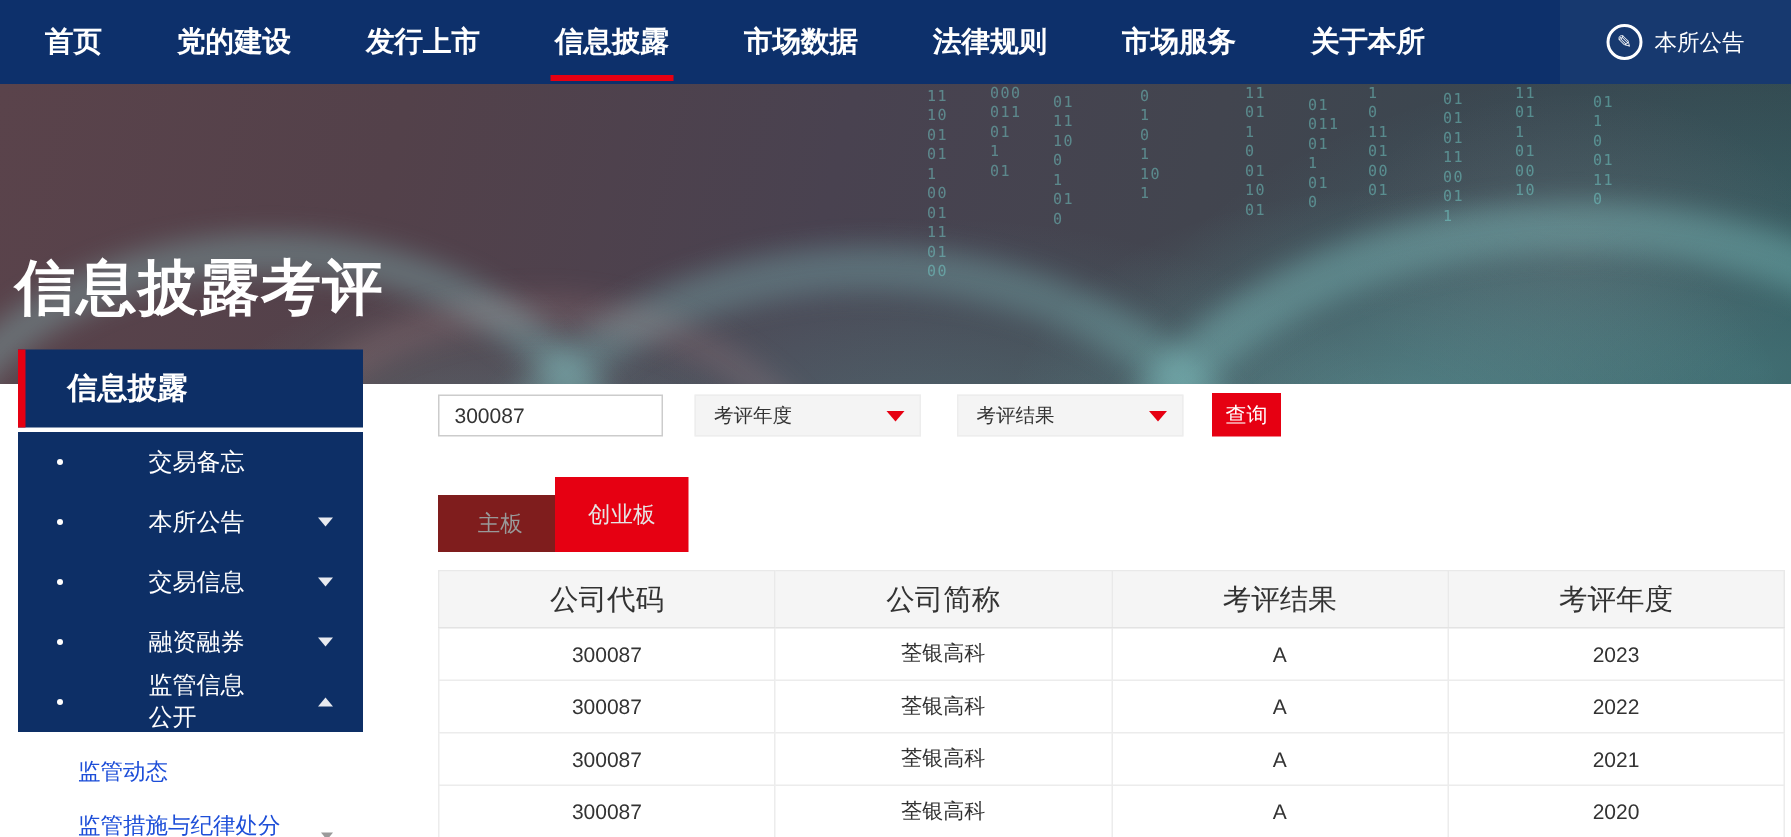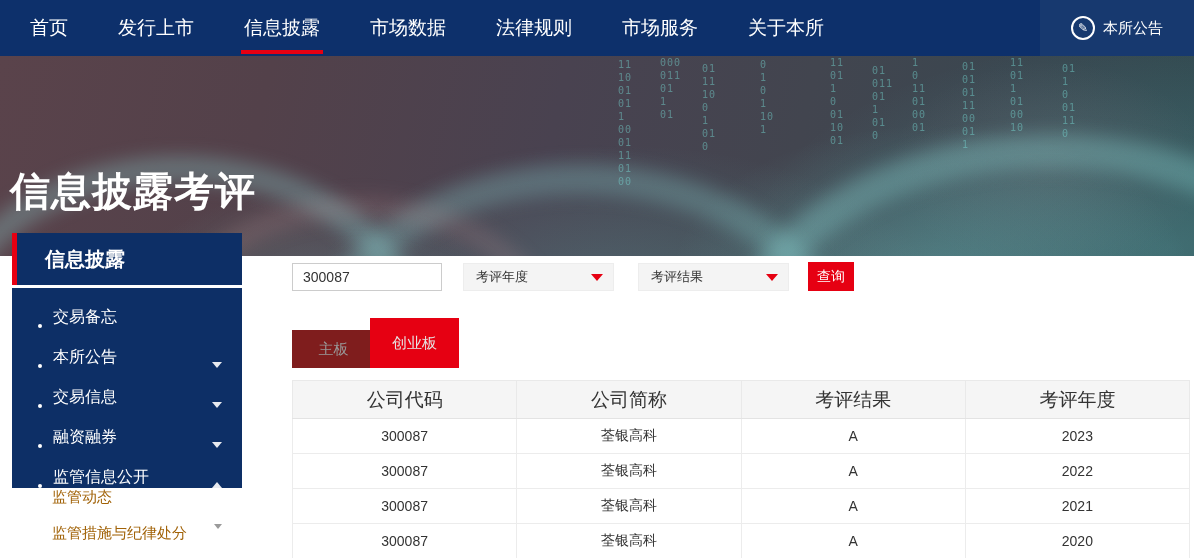--- a/index.html
+++ b/index.html
@@ -4,21 +4,21 @@
 <style>
   * { margin:0; padding:0; box-sizing:border-box; }
   html,body { width:1194px; height:558px; overflow:hidden; background:#fff;
               font-family:"Liberation Sans", sans-serif; }
   body { position:relative; }
 
   
   .topnav { position:absolute; left:0; top:0; width:1194px; height:56px;
             background:#0d306b; display:flex; align-items:stretch; padding-left:30px; }
   .nav-item { position:relative; display:flex; align-items:center; margin-right:50px;
-              color:#fff; font-size:19px; cursor:pointer; white-space:nowrap; }
+              color:#fff; font-size:19px; cursor:pointer; white-space:nowrap;font-weight:bold; }
   .nav-item.active::after { content:""; position:absolute; left:-3px; right:-3px; bottom:2px;
               height:4px; background:#e60012; }
   .my-custom { position:absolute; right:0; top:0; width:154px; height:56px; background:#17396f;
                display:flex; align-items:center; justify-content:center; gap:8px;
                color:#fff; font-size:15px; cursor:pointer; }
   .pencil-circle { width:24px; height:24px; border:2px solid #fff; border-radius:50%;
                    display:flex; align-items:center; justify-content:center;
                    font-size:12px; color:#fff; line-height:1; }
 
   
@@ -39,31 +39,31 @@
          font-size:10px; line-height:13px; letter-spacing:1px; white-space:pre-line; }
   .hero-title { position:absolute; left:10px; top:108px; color:#fff; font-size:40px;
                 font-weight:700; letter-spacing:1px; }
 
   
   .side-header { position:absolute; left:12px; top:233px; width:230px; height:52px;
                  background:#0d2f66; border-left:5px solid #e60012; color:#fff;
                  font-size:20px; font-weight:bold; line-height:52px; padding-left:28px; }
   .side-menu { position:absolute; left:12px; top:288px; width:230px; height:200px;
                background:#0d2f66; }
-  .side-item { height:40px; display:flex; align-items:flex-end; padding:0 20px 0 26px;
-               color:#fff; font-size:16px; cursor:pointer; }
+  .side-item { height:40px; display:flex; align-items:center; padding:0 20px 0 26px;
+               color:#fff; font-size:16px; cursor:pointer;gap:46px; }
   .side-item .dot { width:4px; height:4px; border-radius:50%; background:#fff;
                     margin-right:11px; flex:0 0 auto; }
   .side-item .lbl { flex:1 1 auto; }
   .caret { width:0; height:0; border-left:5px solid transparent; border-right:5px solid transparent; }
   .caret.down { border-top:6px solid rgba(255,255,255,.9); }
   .caret.up   { border-bottom:6px solid rgba(255,255,255,.9); }
   .side-sub { position:absolute; left:12px; top:488px; width:230px; background:#fff; }
-  .sub-item { height:36px; display:flex; align-items:flex-start; padding:0 20px 0 40px;
-              color:#a16207; font-size:15px; cursor:pointer; }
+  .sub-item { height:36px; display:flex; align-items:flex-end; padding:0 20px 0 40px;
+              color:#1d4ed8; font-size:15px; cursor:pointer; }
   .sub-item .lbl { flex:1 1 auto; }
   .caret.gray { border-left:4px solid transparent; border-right:4px solid transparent;
                 border-top:5px solid #9a9a9a; }
 
   
   .code-input { position:absolute; left:292px; top:263px; width:150px; height:28px;
                 border:1px solid #ccc; background:#fff; padding:0 10px; font-size:14px;
                 color:#333; font-family:"Liberation Sans", sans-serif; }
   .dd { position:absolute; top:263px; width:151px; height:28px; background:#f4f4f4;
         border:1px solid #ededed; display:flex; align-items:center; padding:0 10px 0 12px;
@@ -91,20 +91,21 @@
             border:1px solid #e9e9e9; border-bottom:1px solid #e3e3e3; text-align:center; }
   .tbl td { height:35px; font-size:14px; color:#333; text-align:center;
             border-right:1px solid #ececec; border-left:1px solid #ececec;
             border-bottom:1px solid #ececec; background:#fff; }
 </style>
 </head>
 <body>
 
 <div class="topnav">
   <div class="nav-item">首页</div>
+  <div class="nav-item">党的建设</div>
   <div class="nav-item">发行上市</div>
   <div class="nav-item active">信息披露</div>
   <div class="nav-item">市场数据</div>
   <div class="nav-item">法律规则</div>
   <div class="nav-item">市场服务</div>
   <div class="nav-item">关于本所</div>
 </div>
 <div class="my-custom">
   <span class="pencil-circle">✎</span>
   <span>本所公告</span>

